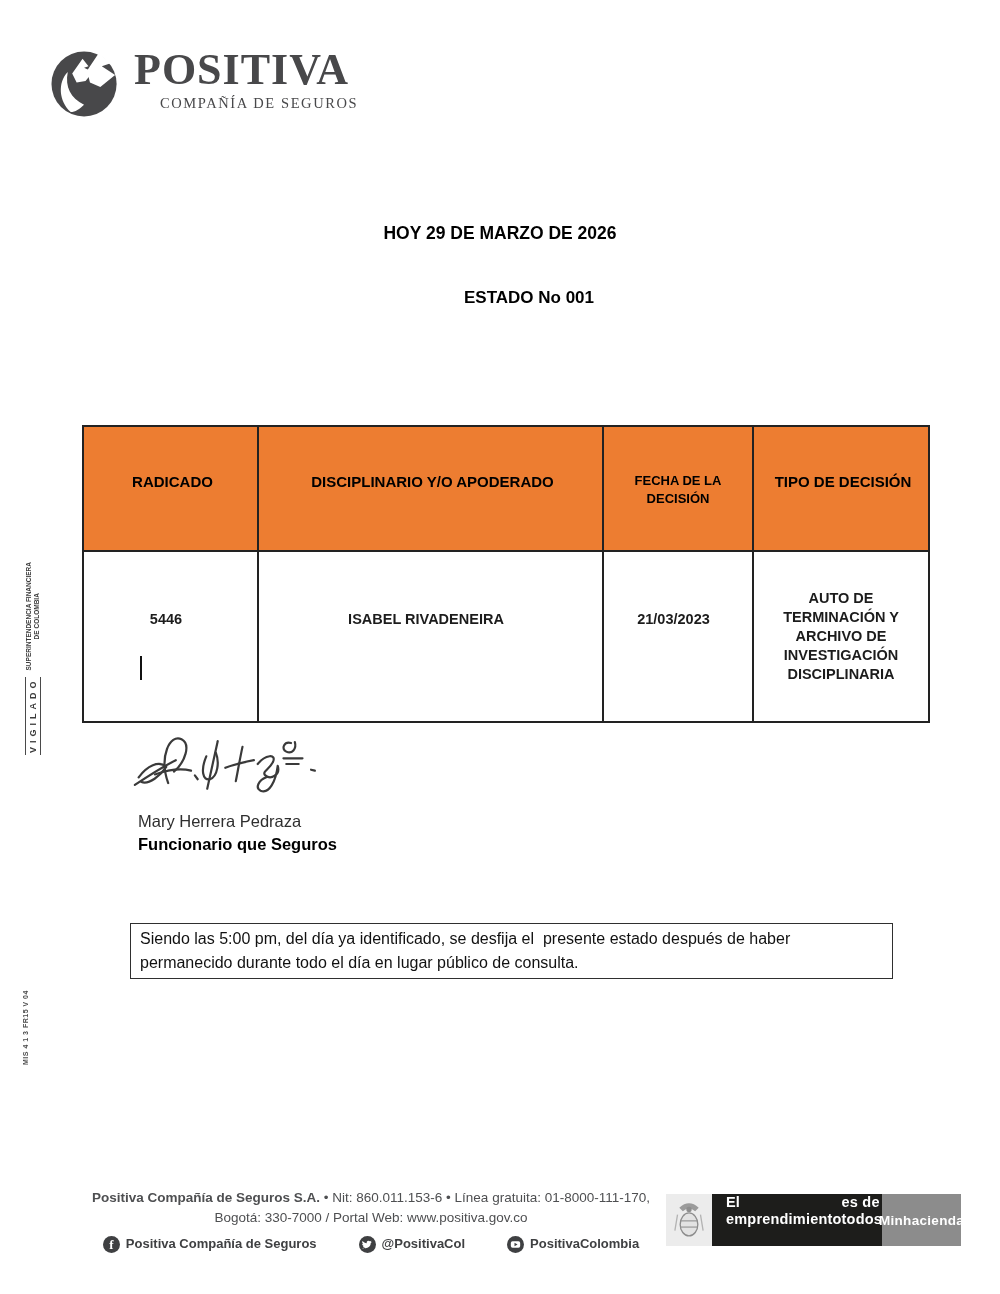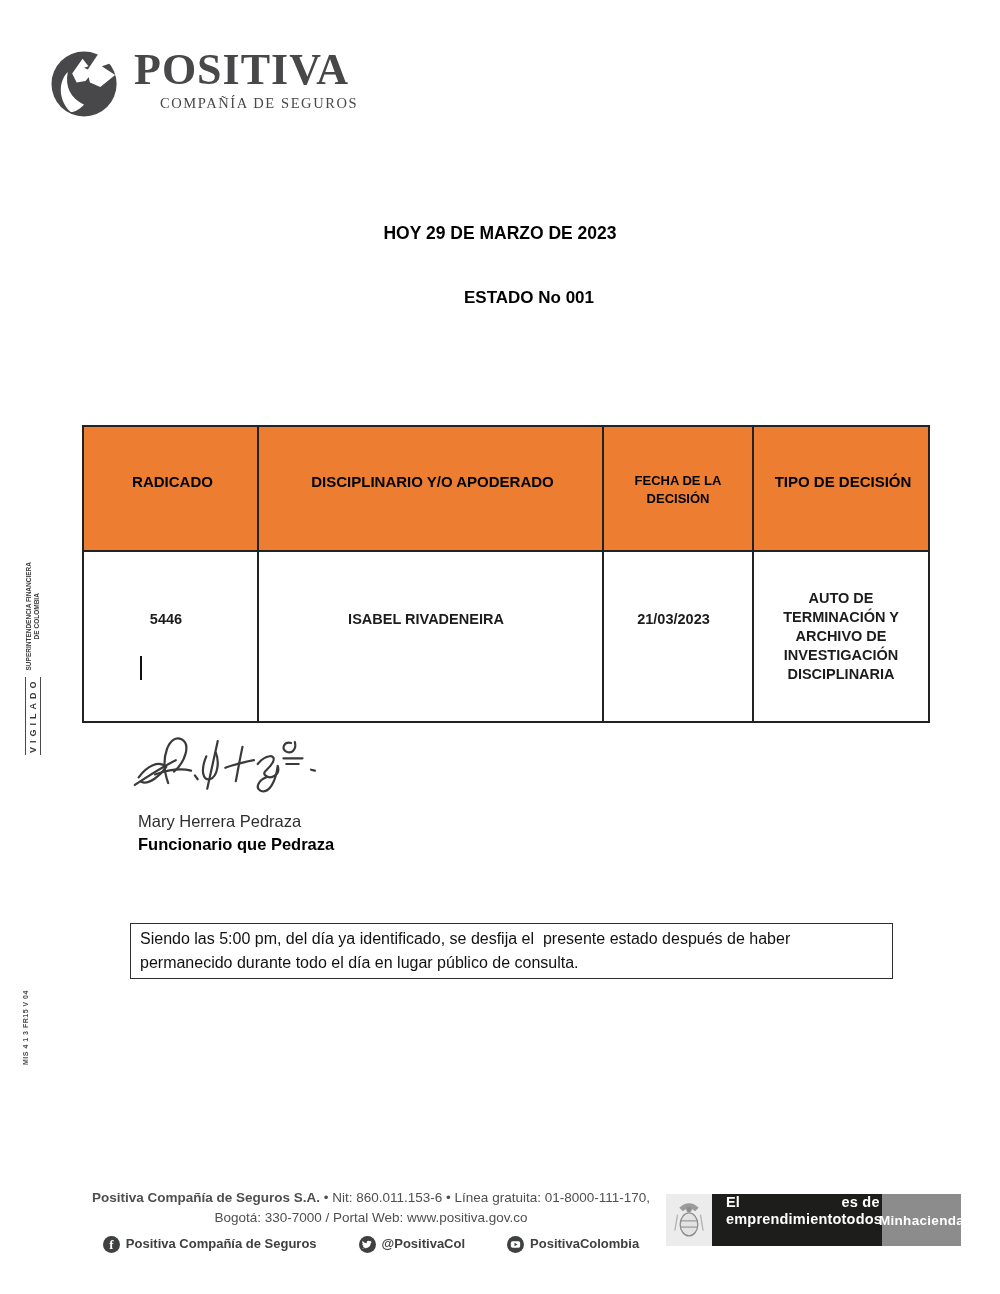--- a/index.html
+++ b/index.html
@@ -83,21 +83,21 @@
       <path d="M50 36 L66 12 L82 26 L70 30 L88 42 L68 58 L54 52 Z" fill="#fff"></path>
     </svg>
   </div>
   <div class="logo-text">
     <div class="brand">POSITIVA</div>
     <div class="tagline">COMPAÑÍA DE SEGUROS</div>
   </div>
 </div>
 
 <div class="heading">
-  <div>HOY 29 DE MARZO DE 2023</div>
+  <div>HOY 29 DE MARZO DE 2026</div>
 </div>
 <div class="estado">ESTADO No 001</div>
 
 <table class="estado-table">
   <colgroup>
       <col class="c1">
       <col class="c2">
       <col class="c3">
       <col class="c4">
     </colgroup>
@@ -133,21 +133,21 @@
     <path d="M116 28 C113 42 111 54 109 64"></path>
     <path d="M132 46 C140 36 152 35 148 44 C144 52 136 54 140 58 C146 63 156 57 153 48 C151 64 144 78 135 74 C129 71 133 63 141 60"></path>
     <path d="M167 24 C160 22 156 30 162 33 C168 36 173 30 171 23"></path>
     <path d="M159 40 L179 40"></path>
     <path d="M162 46 L175 46"></path>
     <path d="M188 52 l4 1"></path>
   </svg>
 </div>
 <div class="sig-name">
   <div>Mary Herrera Pedraza</div>
-  <div class="sig-role">Funcionario que Pedraza</div>
+  <div class="sig-role">Funcionario que Seguros</div>
 </div>
 
 <div class="notice">Siendo las 5:00 pm, del día ya identificado, se desfija el  presente estado después de haber permanecido durante todo el día en lugar público de consulta.</div>
 
 <div class="vigilado-wrap">
   <span class="vigilado-box">VIGILADO</span>
   <span class="super-text">
     <span>SUPERINTENDENCIA FINANCIERA</span><br>
     <span>DE COLOMBIA</span>
   </span>

